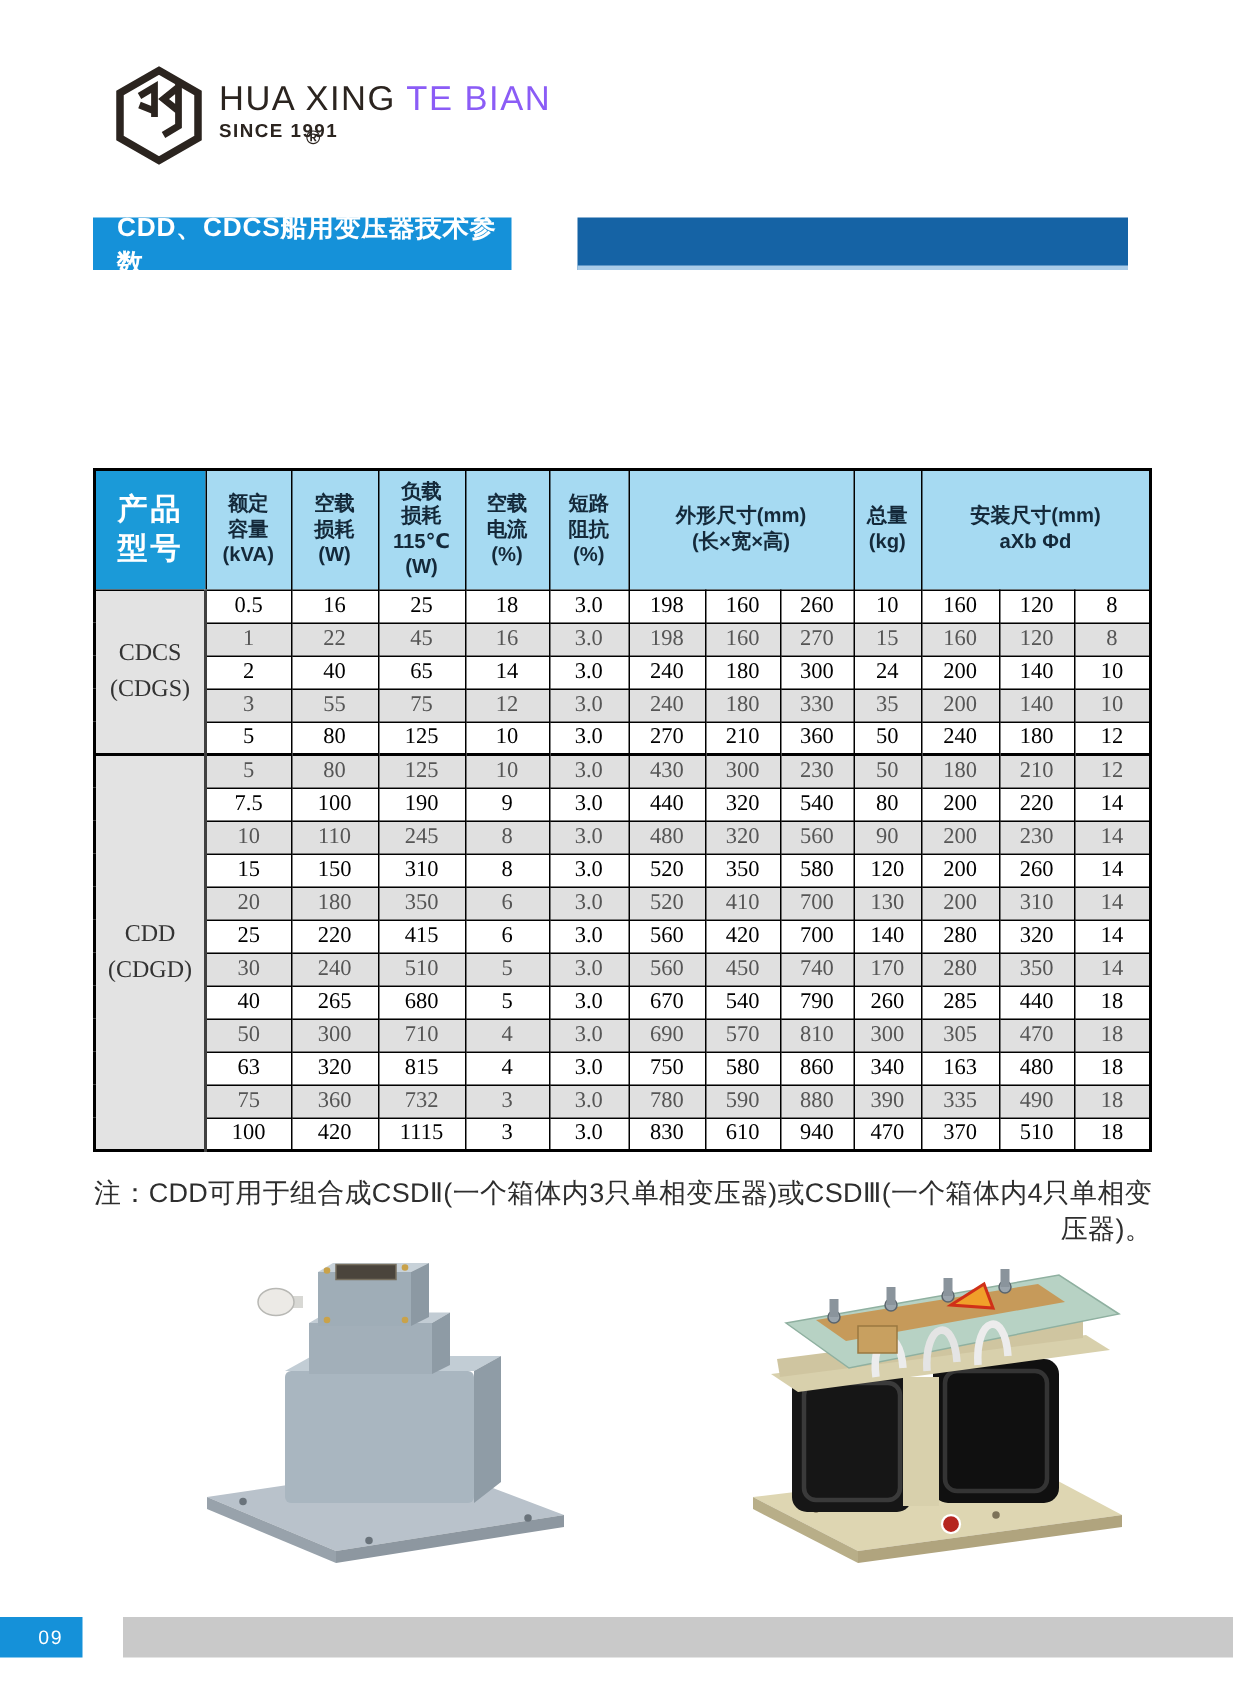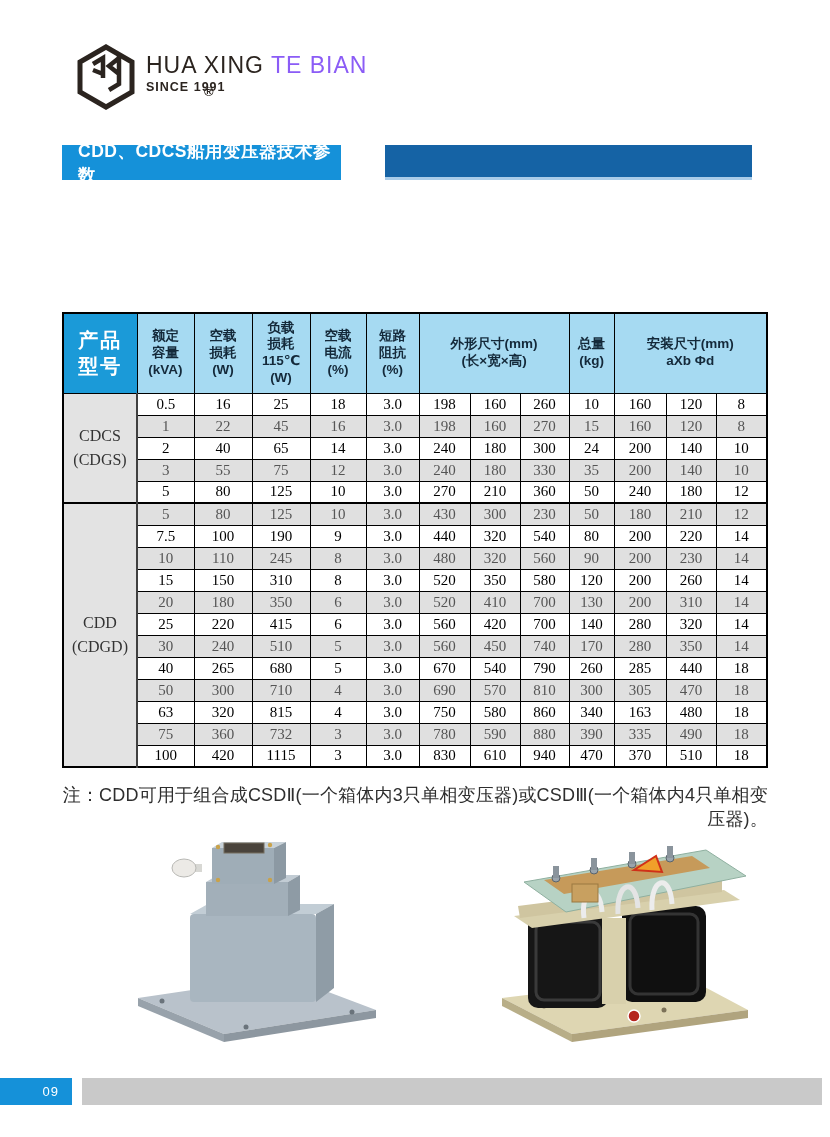--- a/index.html
+++ b/index.html
@@ -56,21 +56,21 @@
   
   .note { position:absolute; left:62px; top:783px; width:706px; text-align:right;
     font-size:18px; color:#2e2e2e; letter-spacing:0.2px; }
 
   
   .photo { position:absolute; }
   .photo-left  { left:126px; top:826px; width:266px; height:216px; }
   .photo-right { left:484px; top:818px; width:282px; height:226px; }
 
   
-  .footer-blue { position:absolute; left:0; top:1078px; width:72px; height:27px; background:#1591d9;
+  .footer-blue { position:absolute; left:0; top:1078px; width:55px; height:27px; background:#1591d9;
     color:#fff; font-size:13px; display:flex; align-items:center; justify-content:flex-end;
     padding-right:13px; letter-spacing:1px; }
   .footer-gray { position:absolute; left:82px; top:1078px; width:740px; height:27px; background:#c9c9c9; }
 </style>
 </head>
 <body>
 
 <div class="page">
 
   <div class="logo">

